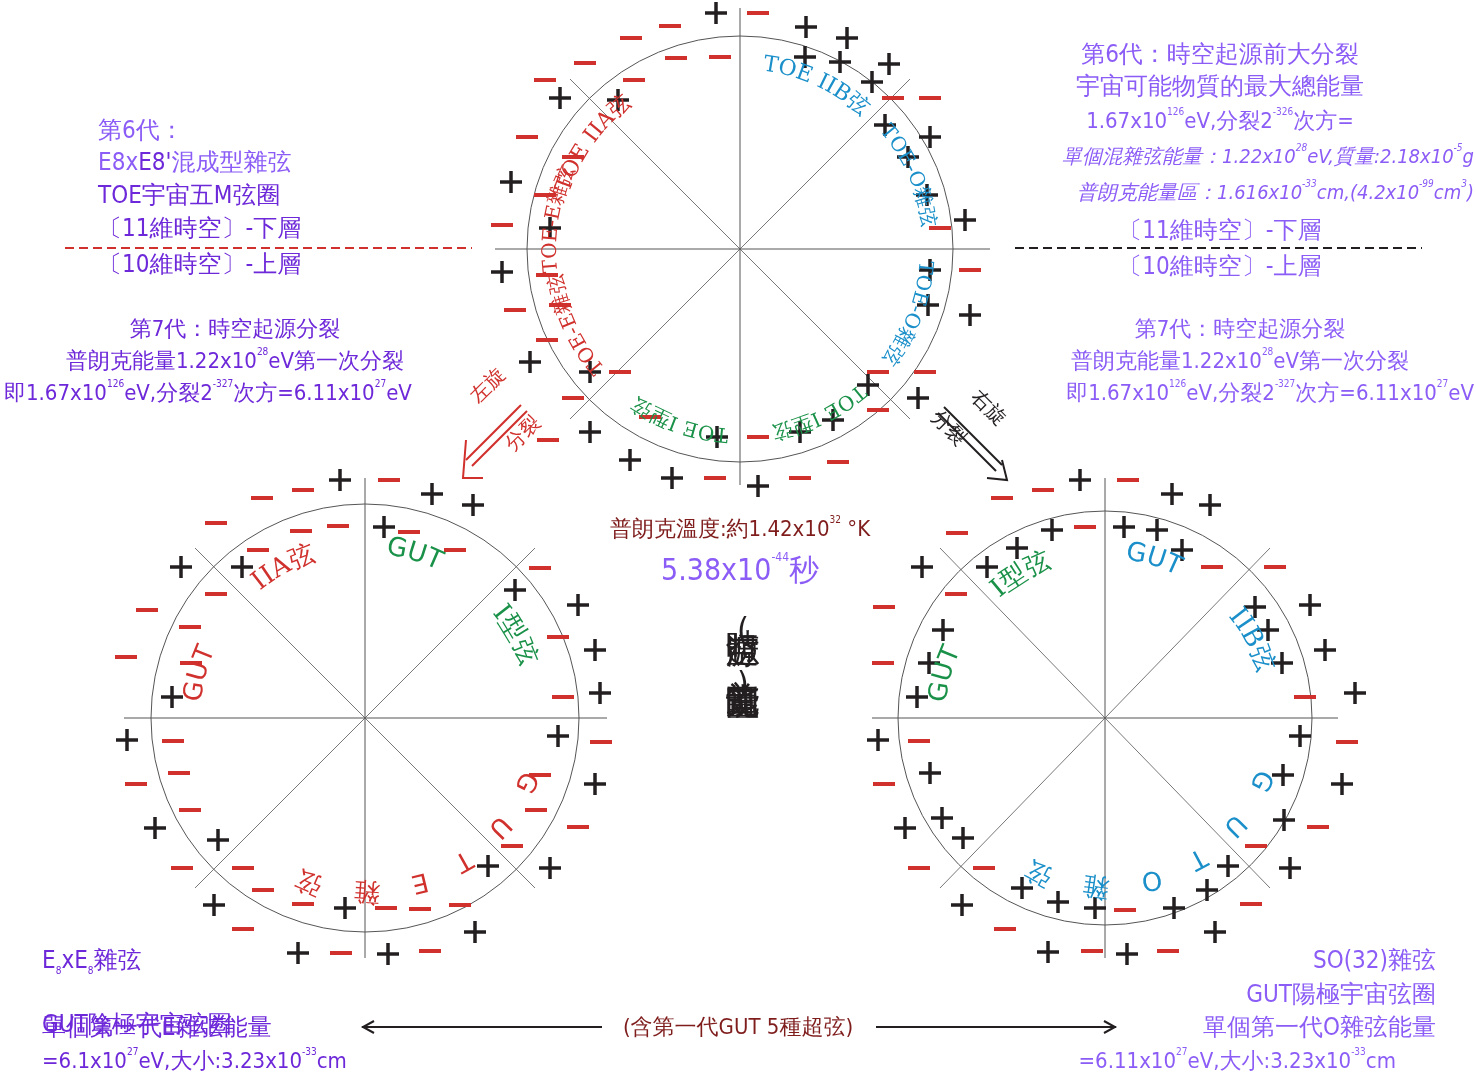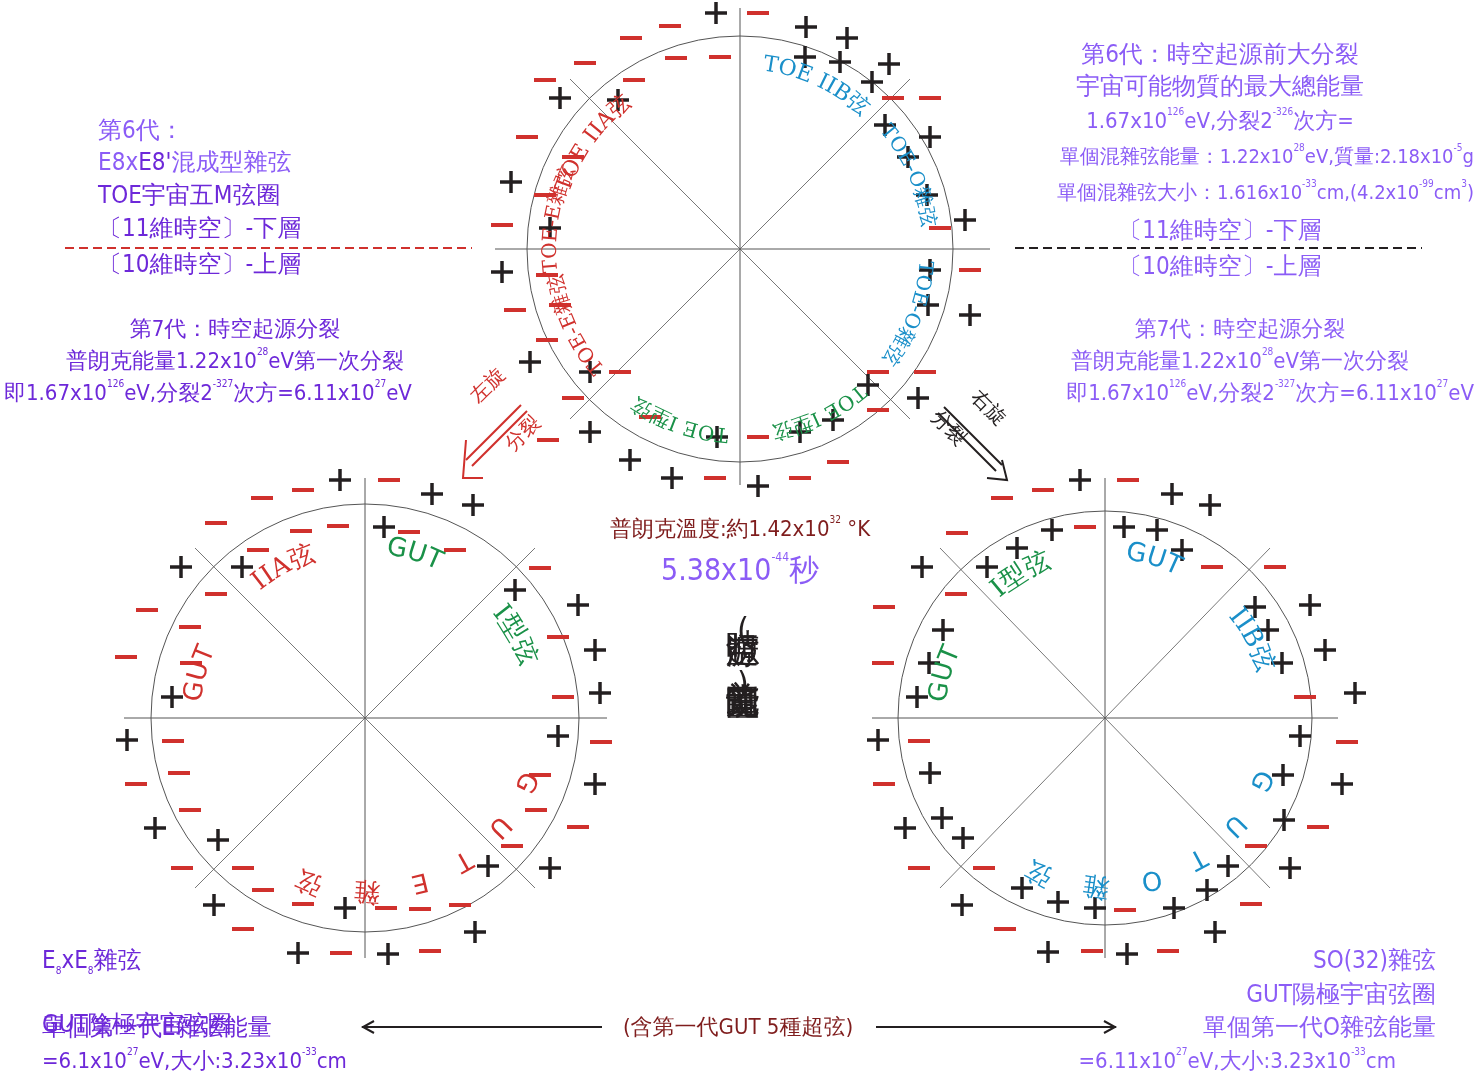--- a/index.html
+++ b/index.html
@@ -7,21 +7,21 @@
          font-family:"DejaVu Sans Condensed","DejaVu Sans", sans-serif; }
   .abs { position:absolute; }
   .txt { position:absolute; white-space:nowrap; line-height:1.2; }
   .red { color:#6d28d9; }
   .black { color:#8b5cf6; }
   .green { color:#7f1d1d; }
   .ctr { text-align:center; }
   .rgt { text-align:right; }
   .f22 { font-size:22px; }
   .f24 { font-size:24px; }
-  .f20 { font-size:20px; }
+  .f20 { font-size:20px;font-style:italic; }
   sup { font-size:10px; vertical-align:top; position:relative; top:-2px; }
   sub { font-size:10px; }
   svg { position:absolute; left:0; top:0; }
   .vert { writing-mode:vertical-rl; text-orientation:upright; font-size:34px; letter-spacing:2px; color:#231f20; }
 </style>
 </head>
 <body>
 
 <svg width="1476" height="1078">
 
@@ -443,21 +443,21 @@
 
 <div class="txt f24 black ctr" style="left:1000px; width:440px; top:40px;">第6代：時空起源前大分裂</div>
 <div class="txt f24 black ctr" style="left:1000px; width:440px; top:72px;">宇宙可能物質的最大總能量</div>
 <div class="txt f22 black ctr" style="left:1000px; width:440px; top:108px;">
   <span>1.67x10</span><sup>126</sup><span>eV,分裂2</span><sup>-326</sup><span>次方=</span>
 </div>
 <div class="txt f20 black rgt" style="left:930px; width:544px; top:144px;">
   <span>單個混雜弦能量：1.22x10</span><sup>28</sup><span>eV,質量:2.18x10</span><sup>-5</sup><span>g</span>
 </div>
 <div class="txt f20 black rgt" style="left:930px; width:544px; top:180px;">
-  <span>單個混雜弦大小：1.616x10</span><sup>-33</sup><span>cm,(4.2x10</span><sup>-99</sup><span>cm</span><sup>3</sup><span>)</span>
+  <span>普朗克能量區：1.616x10</span><sup>-33</sup><span>cm,(4.2x10</span><sup>-99</sup><span>cm</span><sup>3</sup><span>)</span>
 </div>
 <div class="txt f24 black ctr" style="left:1000px; width:440px; top:216px;">〔11維時空〕-下層</div>
 <div class="txt f24 black ctr" style="left:1000px; width:440px; top:252px;">〔10維時空〕-上層</div>
 
 <div class="txt f22 black ctr" style="left:1020px; width:440px; top:316px;">第7代：時空起源分裂</div>
 <div class="txt f22 black ctr" style="left:1020px; width:440px; top:348px;">
   <span>普朗克能量1.22x10</span><sup>28</sup><span>eV第一次分裂</span>
 </div>
 <div class="txt f22 black rgt" style="left:990px; width:484px; top:380px;">
   <span>即1.67x10</span><sup>126</sup><span>eV,分裂2</span><sup>-327</sup><span>次方=6.11x10</span><sup>27</sup><span>eV</span>

